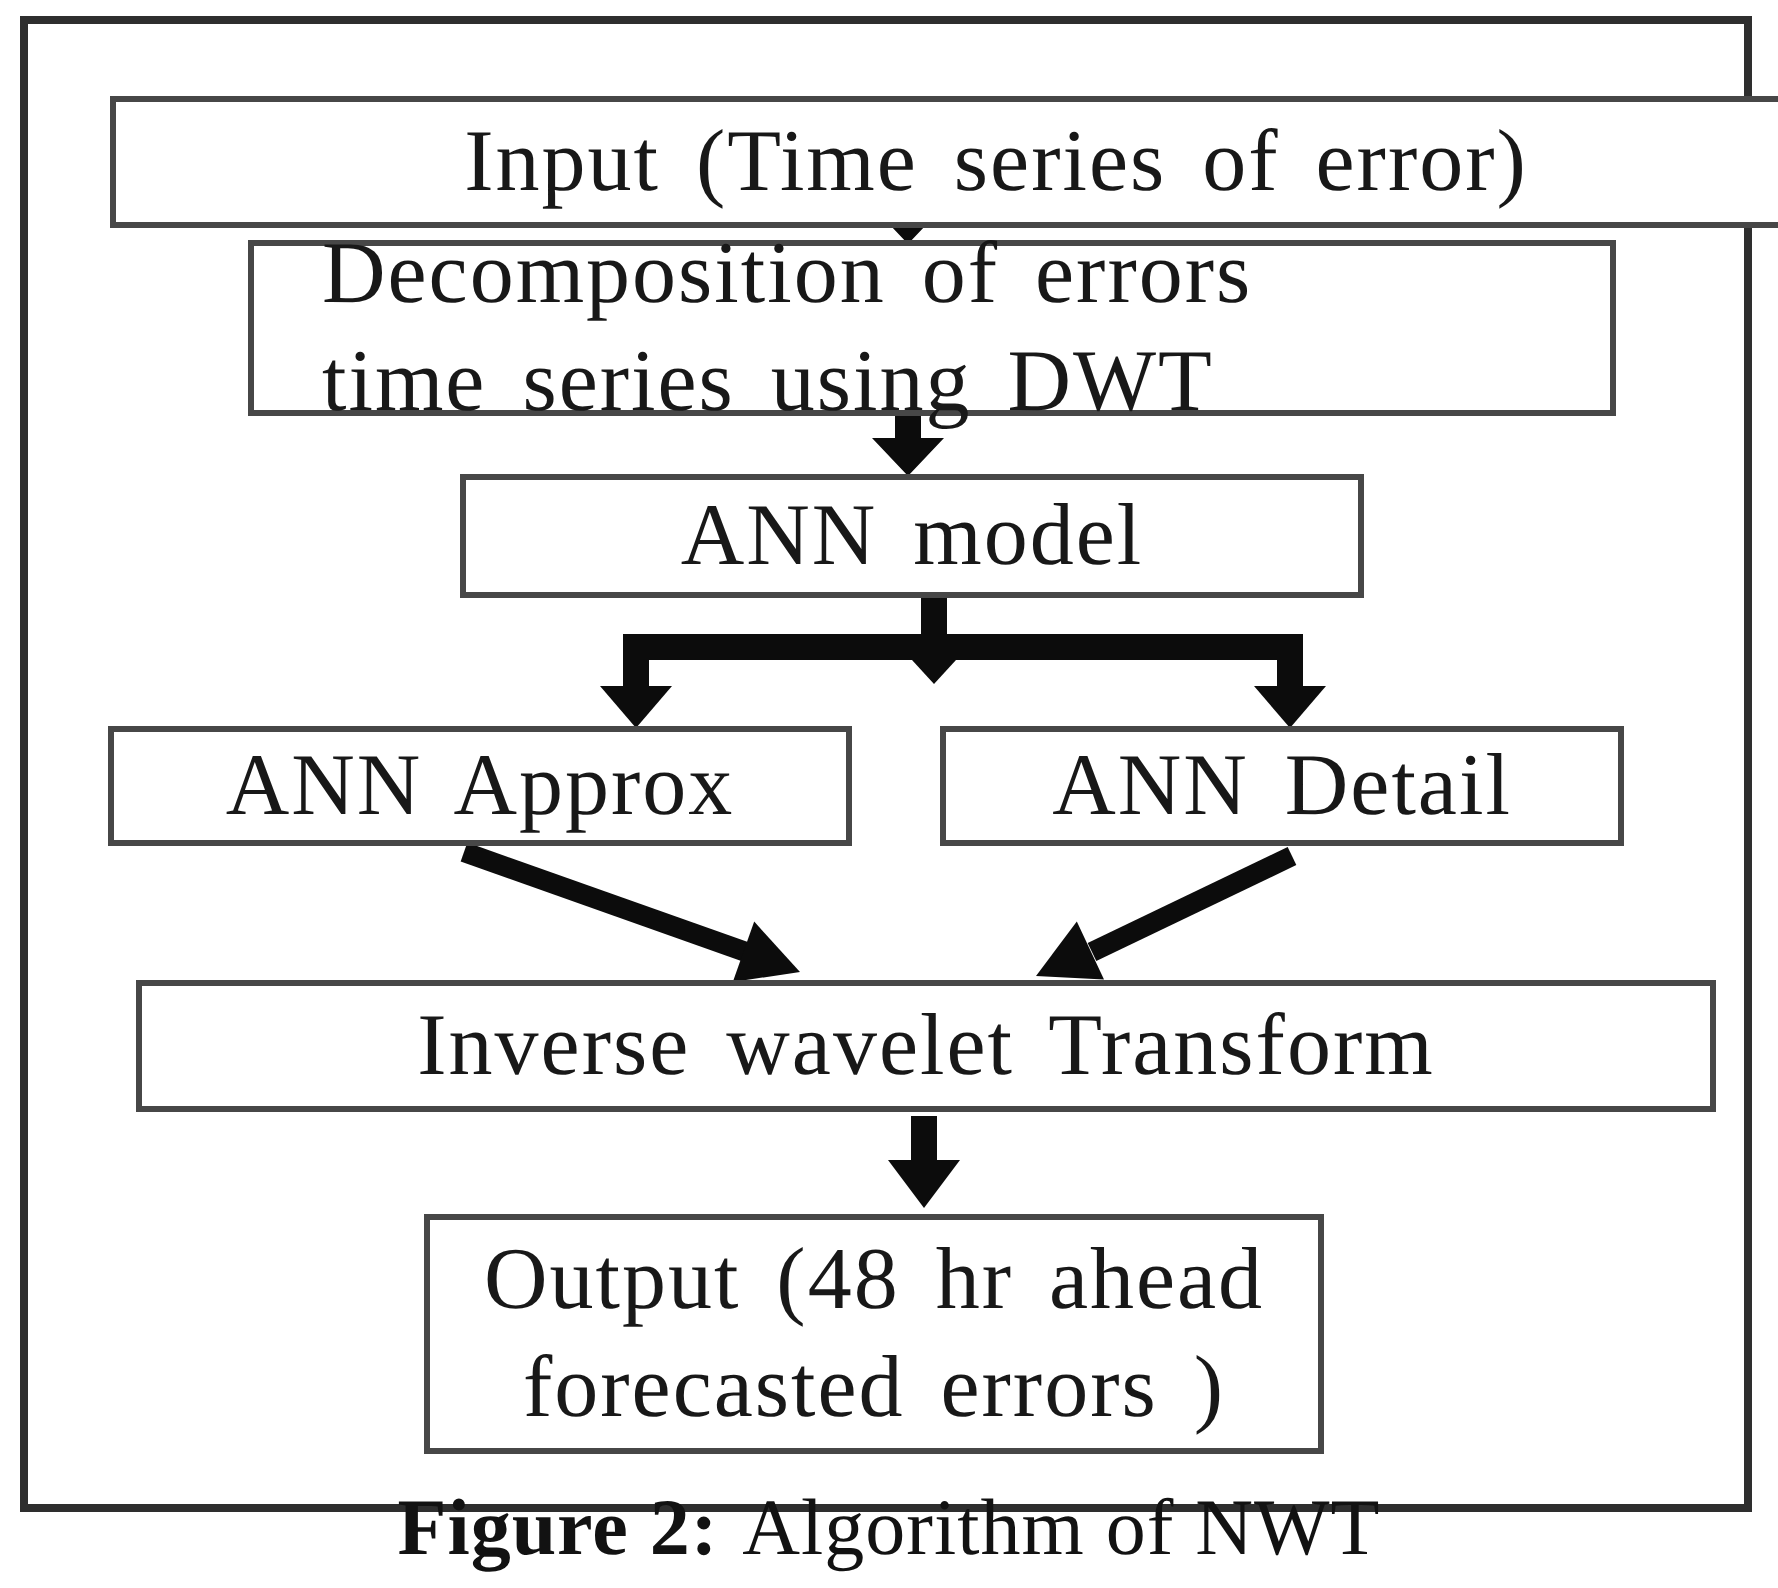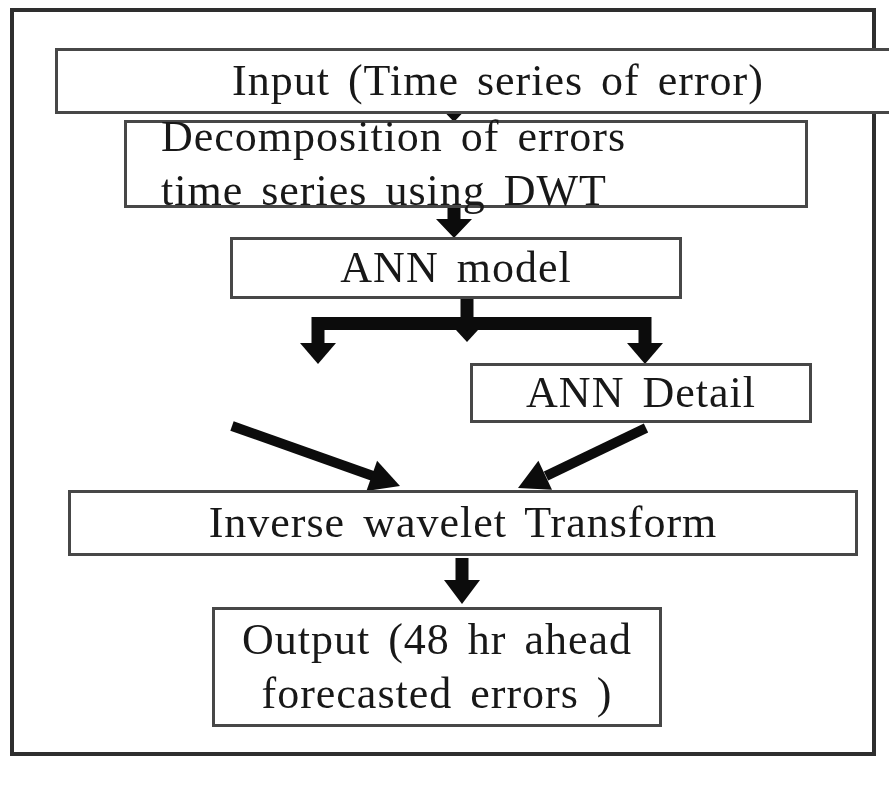--- a/index.html
+++ b/index.html
@@ -104,28 +104,34 @@
 
   <div class="node node-decomposition">
     <span>Decomposition of errors
 time series using DWT</span>
   </div>
 
   <div class="node node-ann-model">
     <span>ANN model</span>
   </div>
 
+  <div class="node node-ann-approx">
+    <span>ANN Approx</span>
+  </div>
 
   <div class="node node-ann-detail">
     <span>ANN Detail</span>
   </div>
 
   <div class="node node-inverse">
     <span>Inverse wavelet Transform</span>
   </div>
 
   <div class="node node-output">
     <span>Output (48 hr ahead
 forecasted errors )</span>
   </div>
 
+  <div class="caption">
+    <span class="cap-label">Figure 2:</span><span>Algorithm of NWT</span>
+  </div>
 
 </div>
 
 </body></html>

